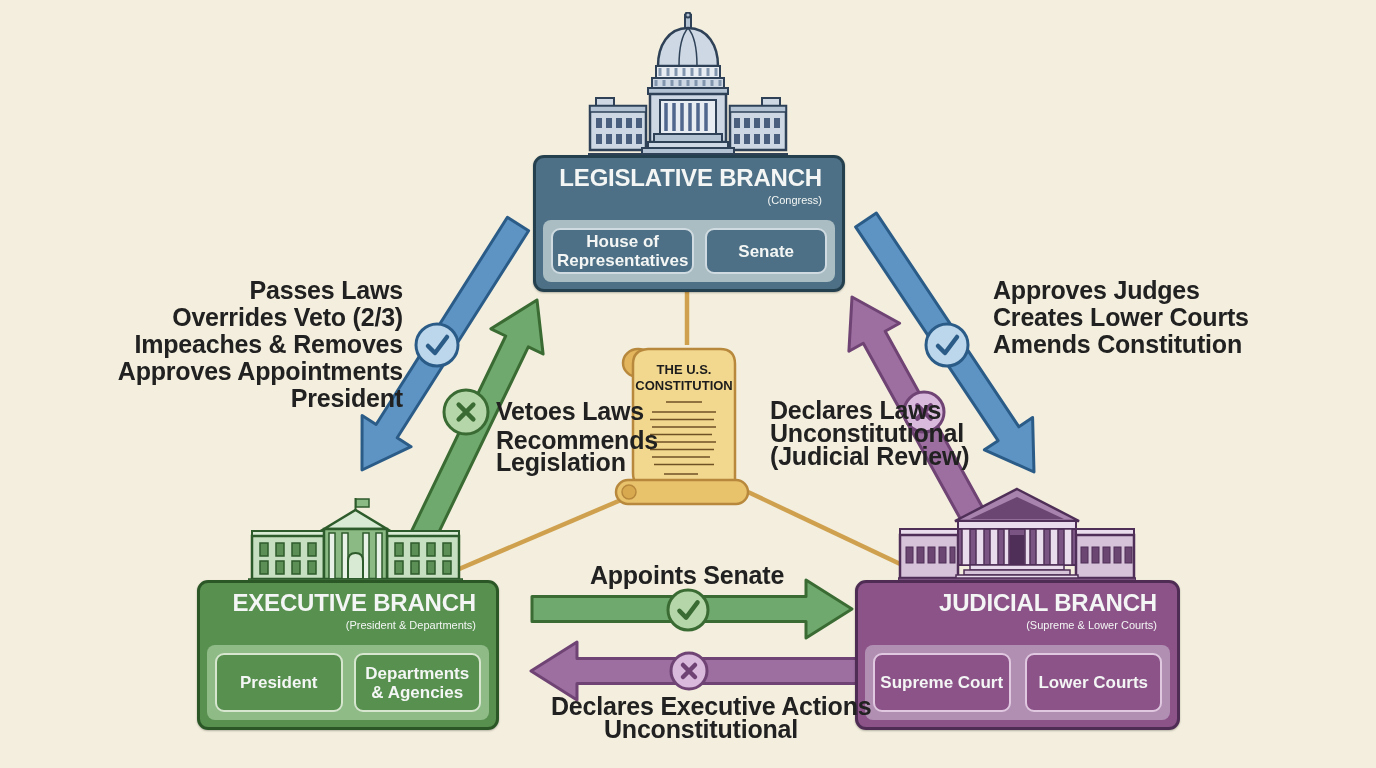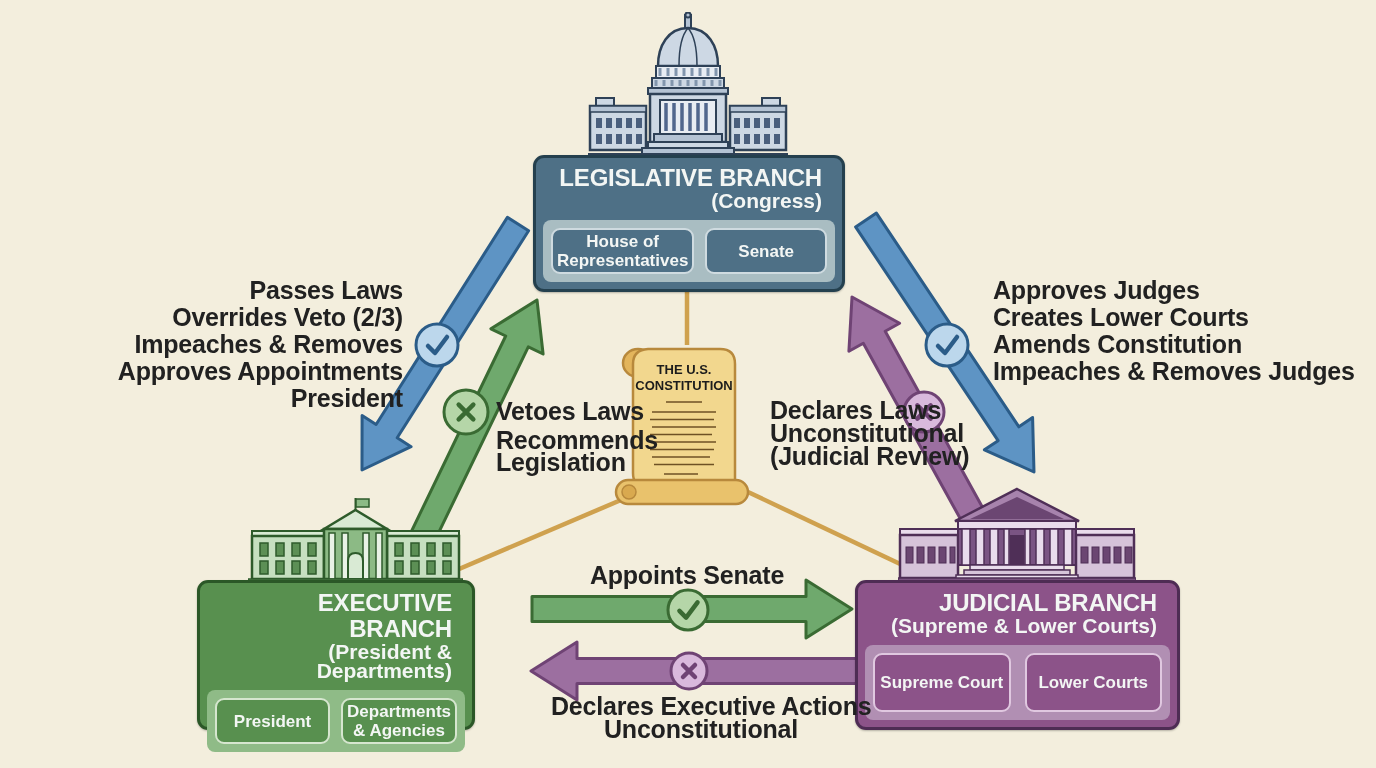--- a/index.html
+++ b/index.html
@@ -6,21 +6,21 @@
   body{font-family:"Liberation Sans",sans-serif;}
   #stage{position:relative;width:1376px;height:768px;background:var(--color-background,#f3eedd);overflow:hidden;}
   #stage *{box-sizing:border-box;}
   svg{display:block;}
   .layer{position:absolute;left:0;top:0;}
 
   
   .branch{position:absolute;border-radius:11px;display:flex;flex-direction:column;border:3px solid;box-shadow:0 1px 2px rgba(0,0,0,.25);}
   .branch-head{text-align:right;padding:7px 20px 3px;color:#f3f6f4;}
   .branch-title{font-size:24px;font-weight:700;letter-spacing:-0.2px;line-height:26px;}
-  .branch-sub{font-size:21px;font-weight:700;line-height:19px;}
+  .branch-sub{font-size:11px;font-weight:400;line-height:19px;}
   .branch-body{margin:7px;border-radius:8px;flex:1;display:flex;gap:11px;padding:8px;}
   .sub-box{flex:1;border:2px solid;border-radius:9px;color:#f3f6f4;font-weight:700;font-size:17px;line-height:19px;display:flex;align-items:center;justify-content:center;text-align:center;padding:2px 4px;}
 
   .branch.legislative{background:var(--color-slate);border-color:var(--color-slate-dark);}
   .branch.legislative .branch-body{background:var(--color-slate-light);}
   .branch.legislative .sub-box{background:var(--color-slate);border-color:var(--color-slate-box-border);}
 
   .branch.executive{background:var(--color-green);border-color:var(--color-green-dark);}
   .branch.executive .branch-body{background:var(--color-green-light);}
   .branch.executive .sub-box{background:var(--color-green);border-color:var(--color-green-box-border);}
@@ -197,21 +197,21 @@
     <div class="branch-head">
       <div class="branch-title">LEGISLATIVE BRANCH</div>
       <div class="branch-sub">(Congress)</div>
     </div>
     <div class="branch-body">
       <div class="sub-box">House of Representatives</div>
       <div class="sub-box">Senate</div>
     </div>
   </div>
 
-  <div class="branch executive" style="left:197px;top:580px;width:278px;height:150px">
+  <div class="branch executive" style="left:197px;top:580px;width:302px;height:150px">
     <div class="branch-head">
       <div class="branch-title">EXECUTIVE BRANCH</div>
       <div class="branch-sub">(President &amp; Departments)</div>
     </div>
     <div class="branch-body">
       <div class="sub-box">President</div>
       <div class="sub-box">Departments &amp; Agencies</div>
     </div>
   </div>
 
@@ -253,21 +253,20 @@
     <div>Overrides Veto (2/3)</div>
     <div>Impeaches &amp; Removes</div>
     <div>Approves Appointments</div>
     <div>President</div>
   </div>
 
   <div class="lbl" style="left:993px;top:277px">
     <div>Approves Judges</div>
     <div>Creates Lower Courts</div>
     <div>Amends Constitution</div>
-    <div>Impeaches &amp; Removes Judges</div>
   </div>
 
   <div class="lbl" style="left:496px;top:398px">
     <div style="margin-bottom:4px">Vetoes Laws</div>
     <div style="line-height:22px">Recommends</div>
     <div style="line-height:22px">Legislation</div>
   </div>
 
   <div class="lbl tight" style="left:770px;top:399px">
     <div>Declares Laws</div>

